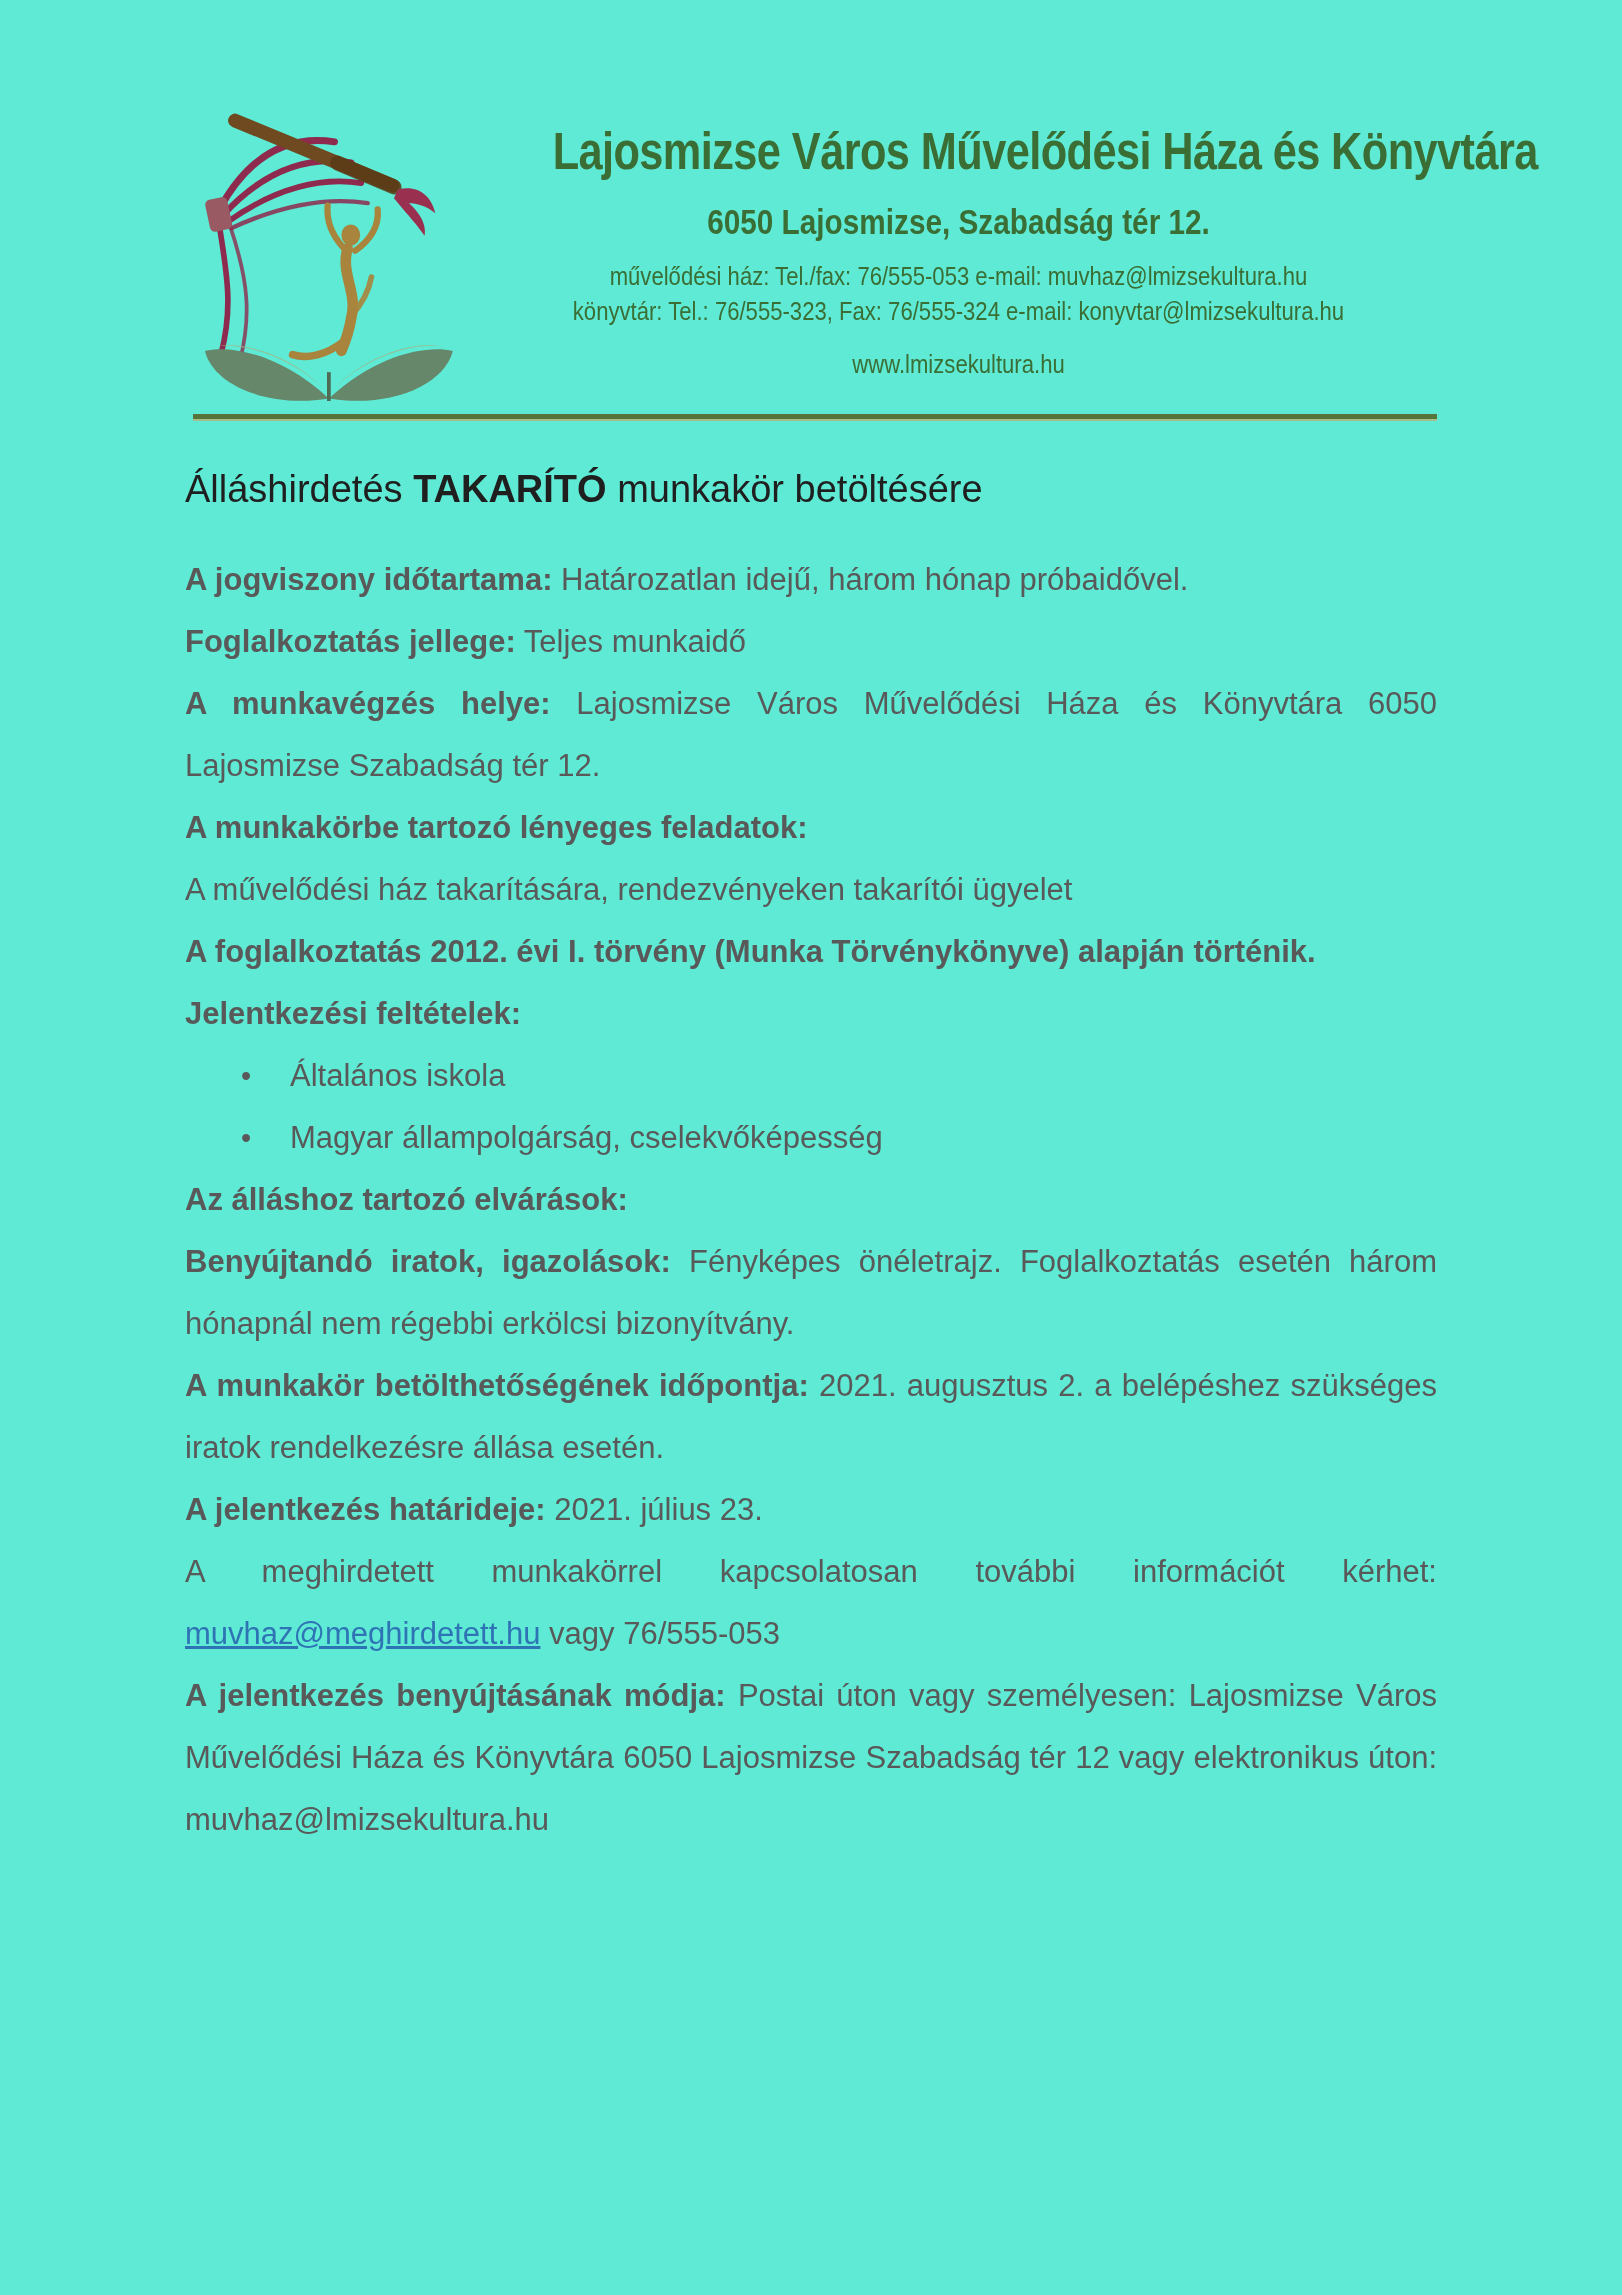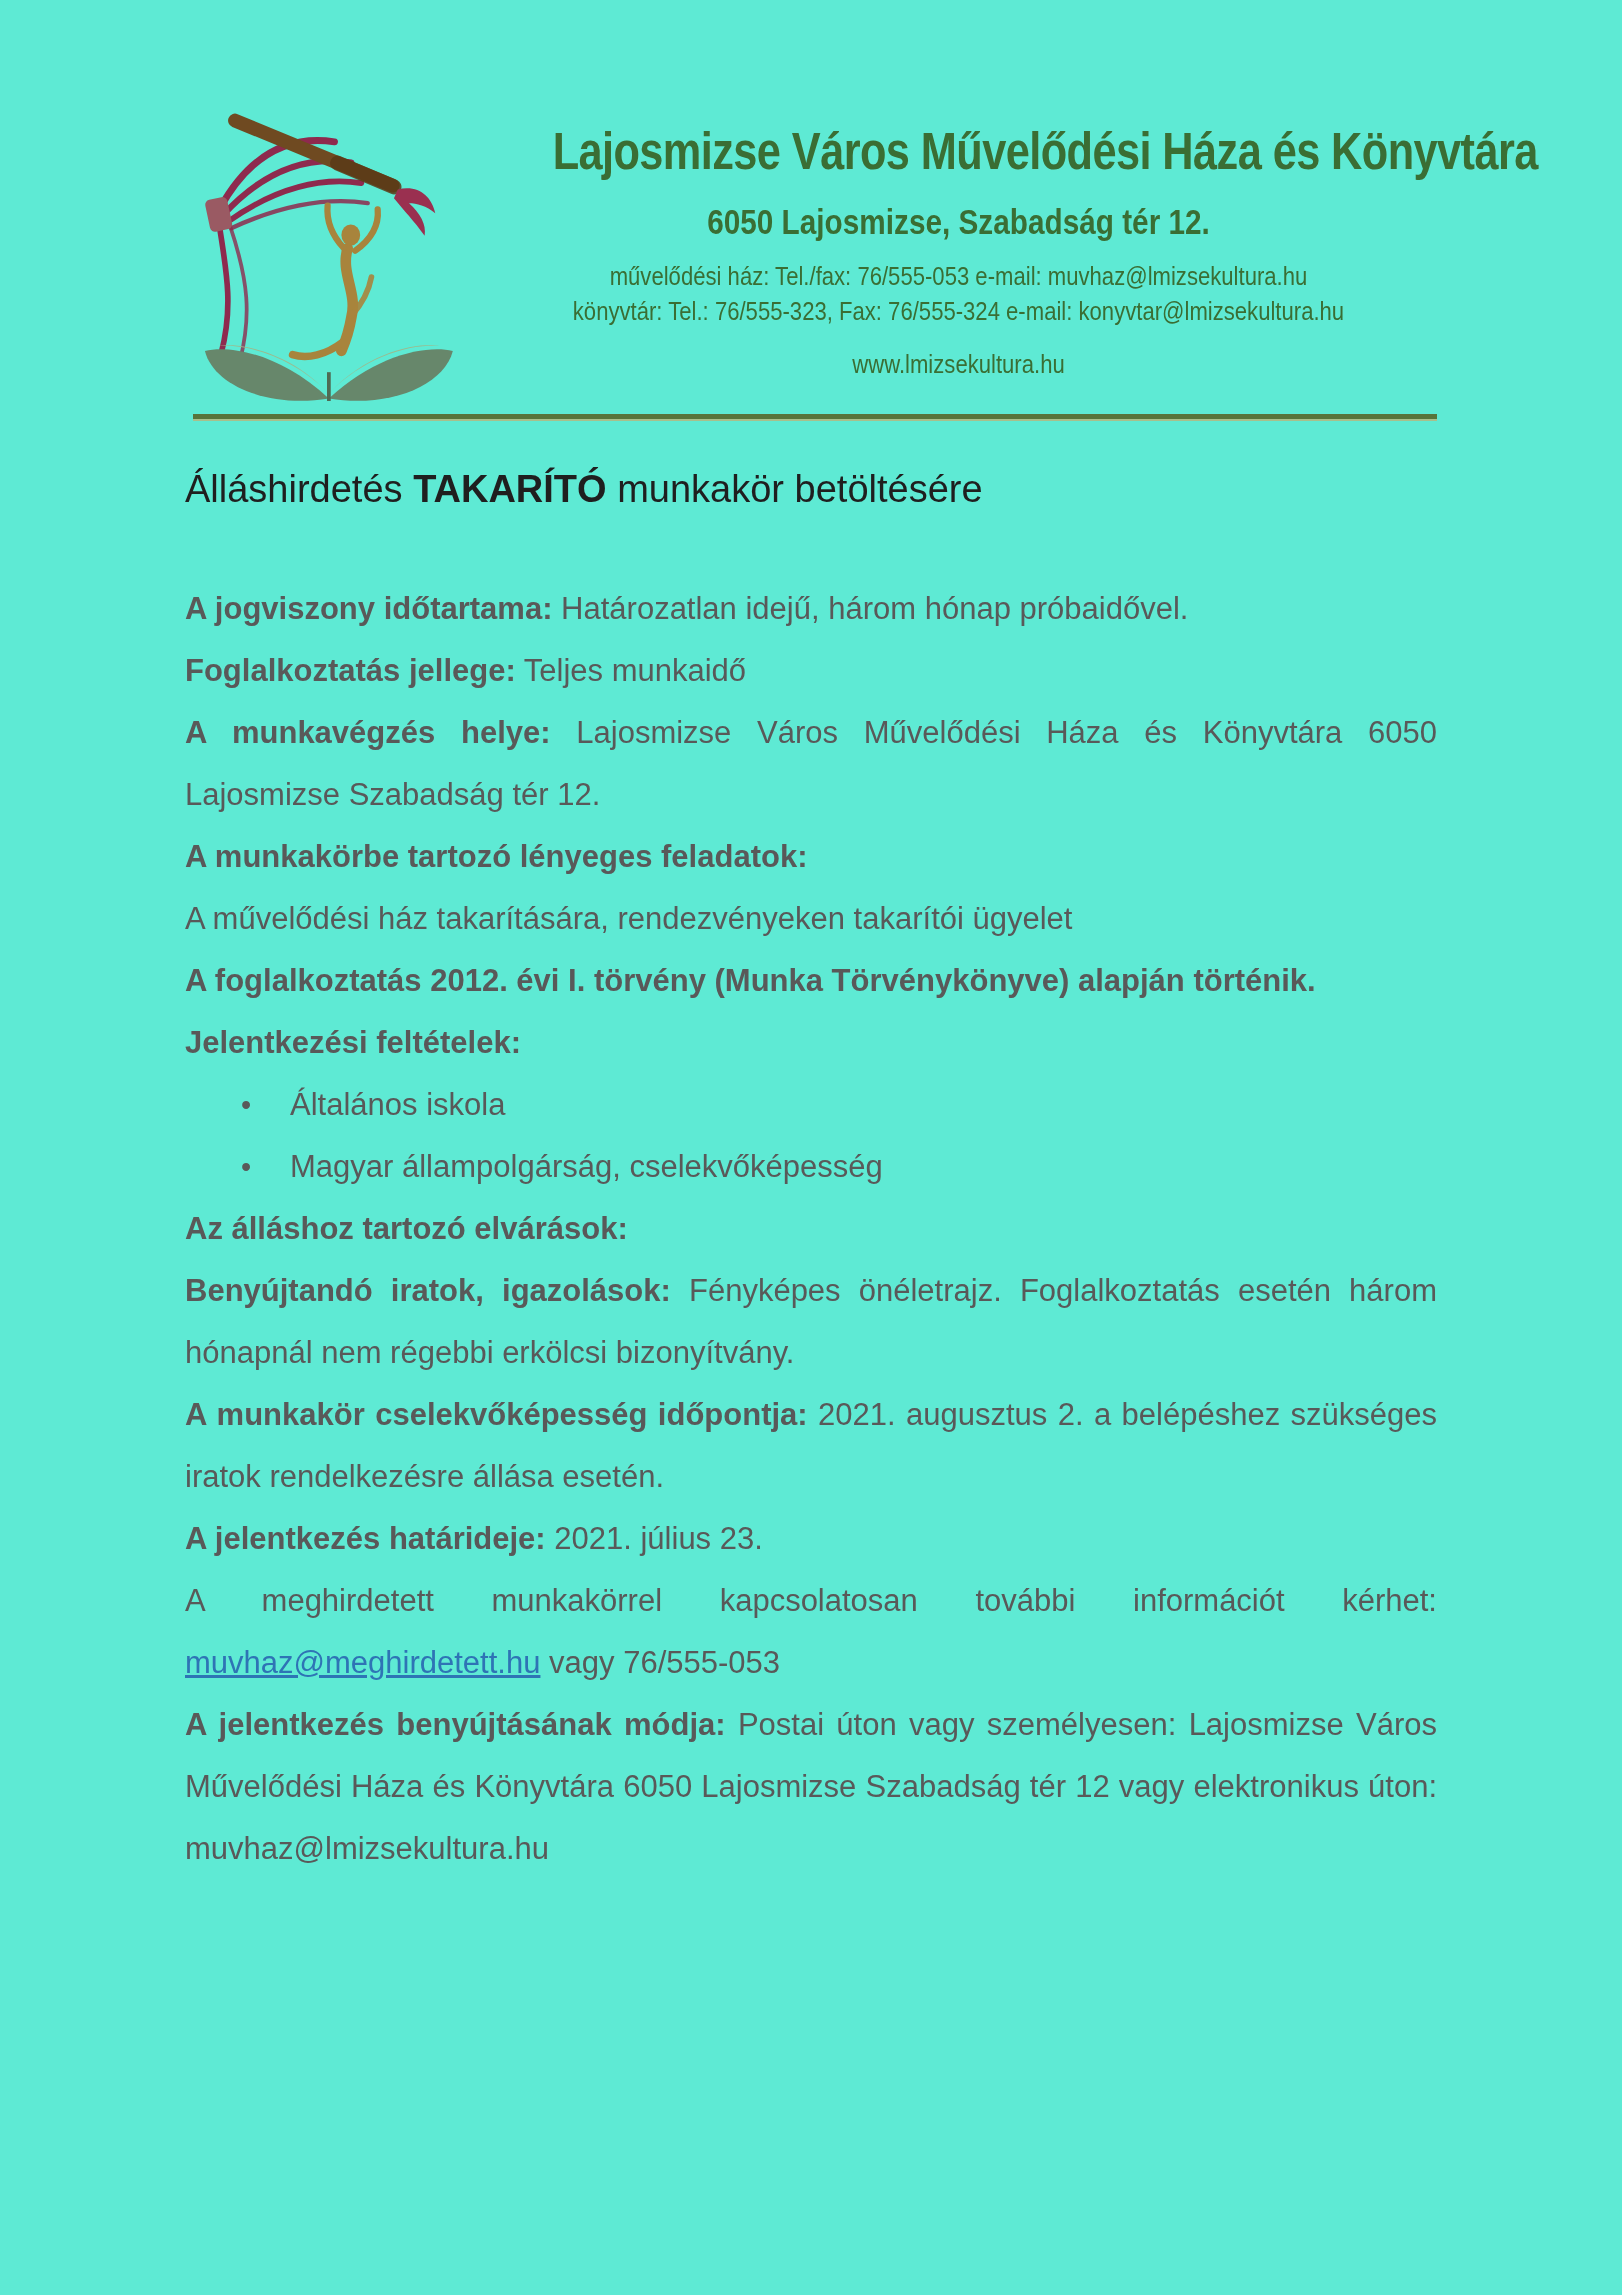--- a/index.html
+++ b/index.html
@@ -34,21 +34,21 @@
   }
 
   
   .doc-title{
     position:absolute;left:185px;top:458px;width:1252px;
     font-size:38px;color:#1F1F1F;line-height:62px;
   }
   .doc-title b{font-weight:700;}
 
   .body-col{
-    position:absolute;left:185px;top:578px;width:1252px;
+    position:absolute;left:185px;top:549px;width:1252px;
     font-size:31px;line-height:62px;color:#595959;
   }
   .body-col p{margin:0;}
   .body-col b{font-weight:700;}
   .just{text-align:justify;}
   .just-last{text-align:justify;text-align-last:justify;}
   .indent{text-indent:98px;}
 
   .bullet{position:relative;padding-left:105px;}
   .bullet .dot{position:absolute;left:56px;top:0;font-size:29px;}
@@ -152,21 +152,21 @@
     <p>
       <b>Az álláshoz tartozó elvárások:</b>
     </p>
 
 
     <p class="just">
       <b>Benyújtandó iratok, igazolások:</b><span> Fényképes önéletrajz. Foglalkoztatás esetén három hónapnál nem régebbi erkölcsi bizonyítvány.</span>
     </p>
 
     <p class="just">
-      <b>A munkakör cselekvőképesség időpontja:</b><span> 2021. augusztus 2. a belépéshez szükséges iratok rendelkezésre állása esetén.</span>
+      <b>A munkakör betölthetőségének időpontja:</b><span> 2021. augusztus 2. a belépéshez szükséges iratok rendelkezésre állása esetén.</span>
     </p>
 
     <p>
       <b>A jelentkezés határideje:</b><span> 2021. július 23.</span>
     </p>
 
     <p class="just-last">
       <span>A meghirdetett munkakörrel kapcsolatosan további információt kérhet:</span>
     </p>
 

